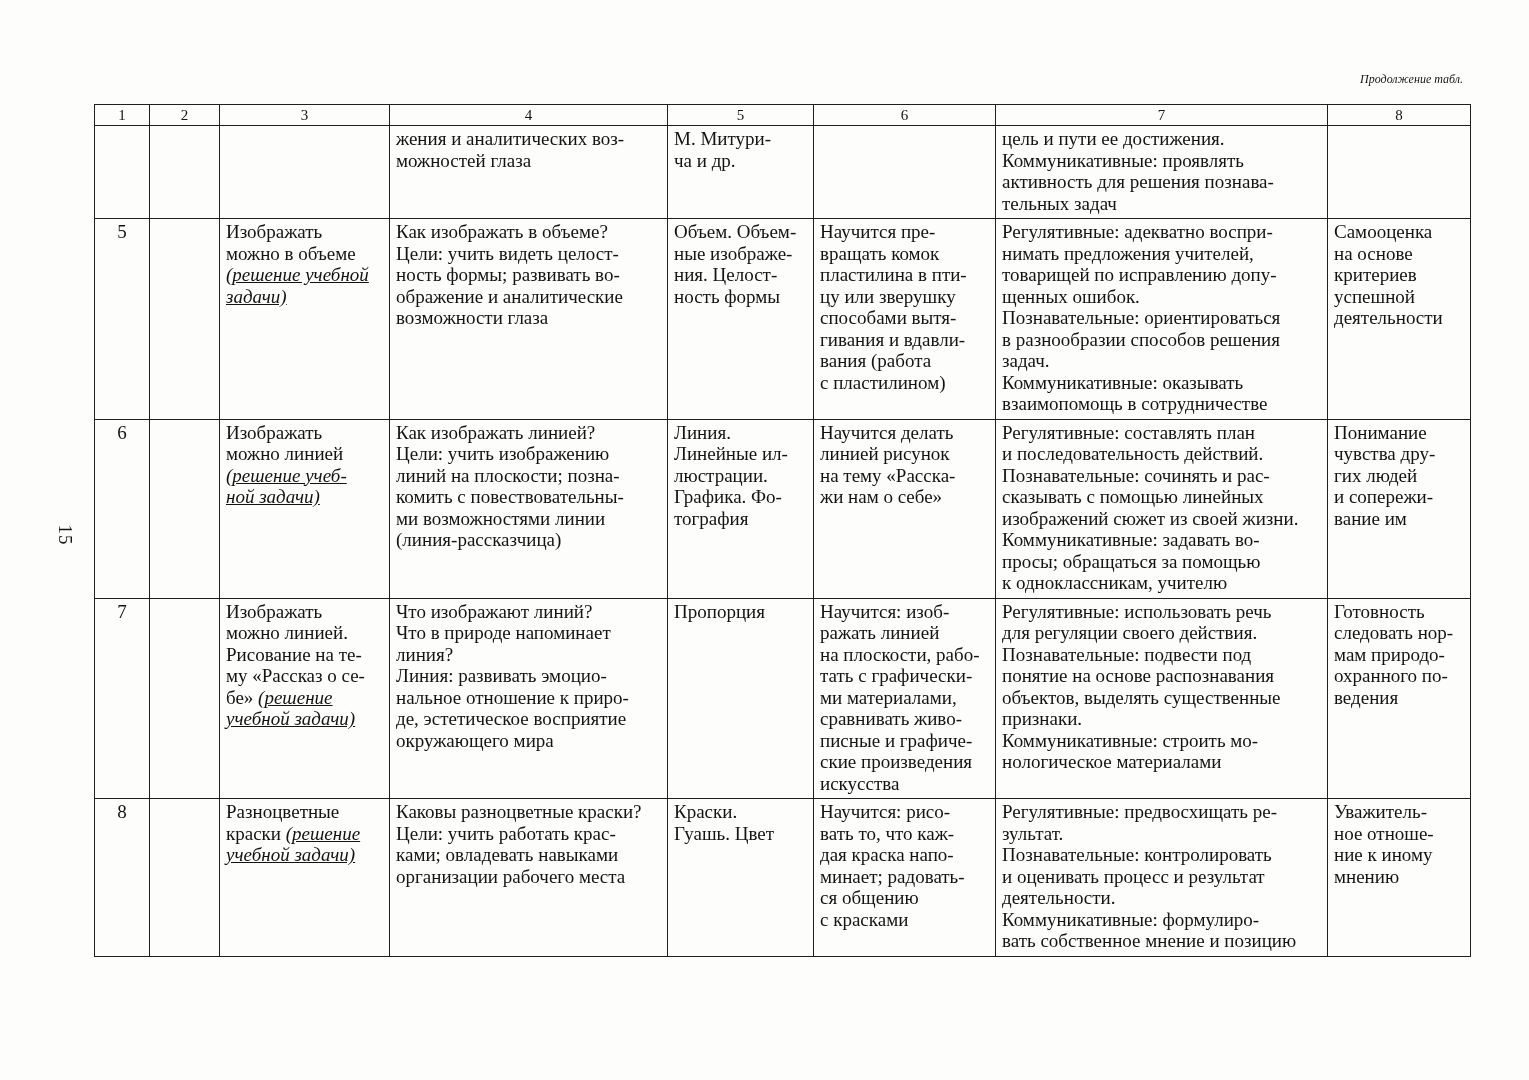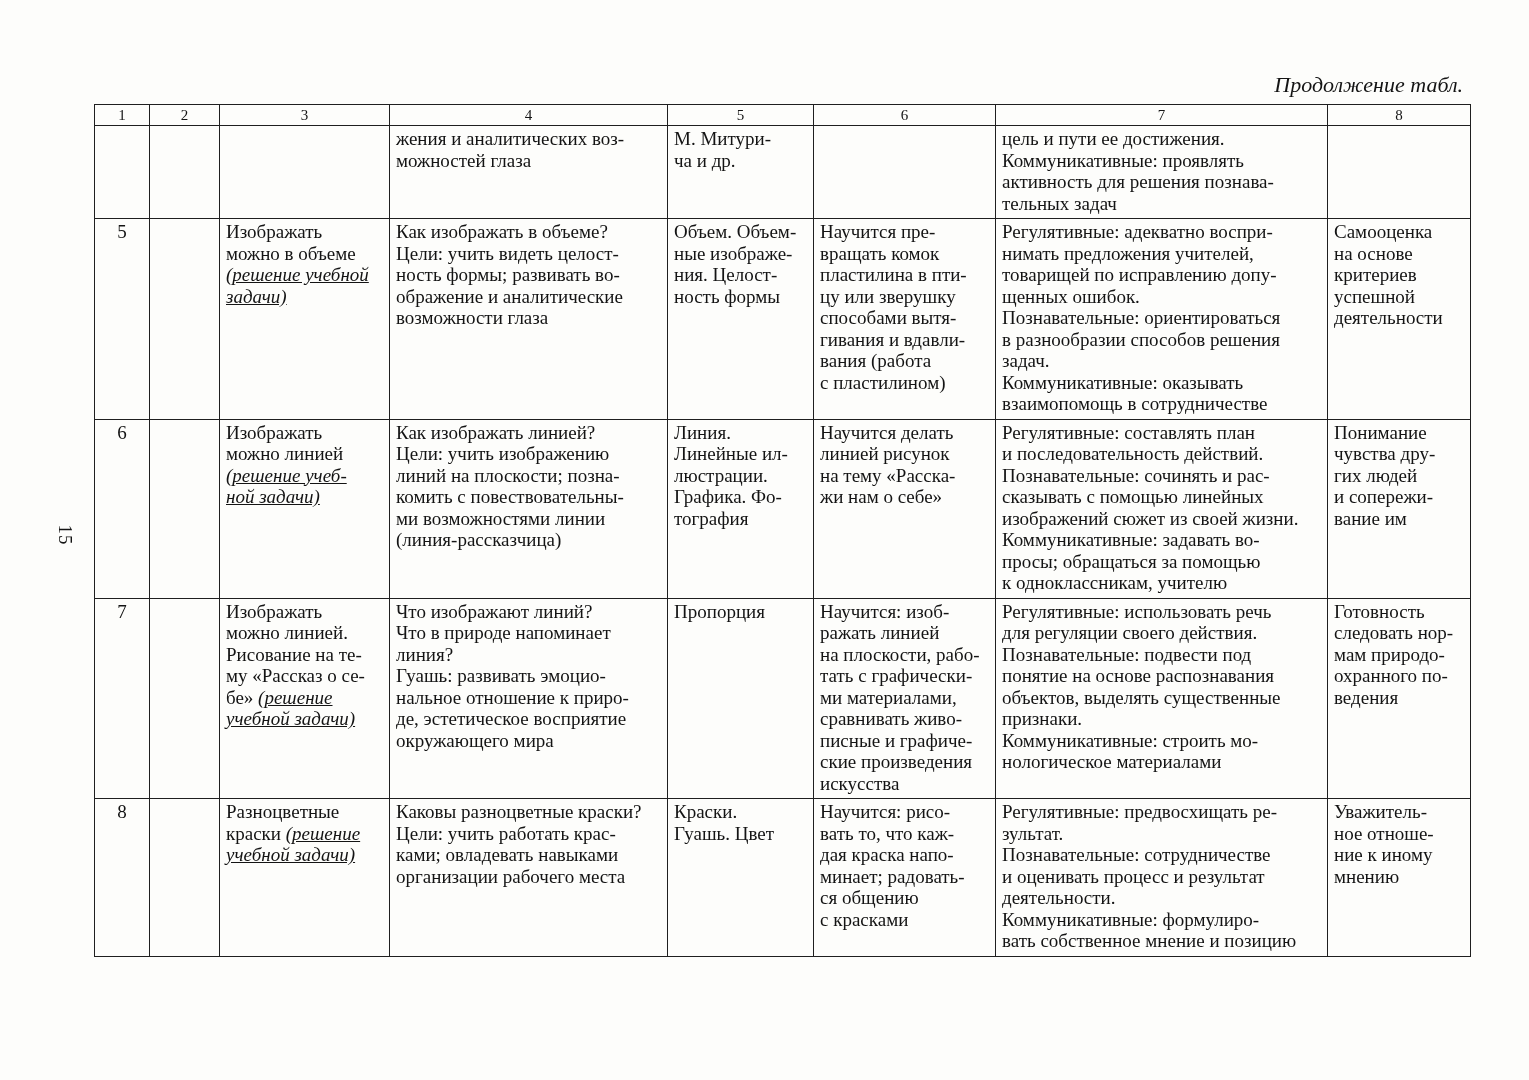--- a/index.html
+++ b/index.html
@@ -8,21 +8,21 @@
     background:#fdfdfb;
     font-family:"Liberation Serif", serif;
     color:#141414;
     position:relative;
     overflow:hidden;
   }
   .cont-label{
     position:absolute;
     top:72px;right:66px;
     font-style:italic;
-    font-size:22px;
+    font-size:12px;
   }
   .page-num{
     position:absolute;
     left:54px;top:524px;
     font-size:19px;
     transform:rotate(90deg);
     transform-origin:center;
     letter-spacing:1px;
   }
   table.lesson{
@@ -179,21 +179,21 @@
         <td></td>
         <td><span>Изображать
 можно линией.
 Рисование на те-
 му «Рассказ о се-
 бе» </span><span class="i">(решение
 учебной задачи)</span></td>
         <td><span>Что изображают линий?
 Что в природе напоминает
 линия?
-</span><span class="b">Гуашь:</span><span> развивать эмоцио-
+</span><span class="b">Линия:</span><span> развивать эмоцио-
 нальное отношение к приро-
 де, эстетическое восприятие
 окружающего мира</span></td>
         <td><span>Пропорция</span></td>
         <td><span class="b">Научится:</span><span> изоб-
 ражать линией
 на плоскости, рабо-
 тать с графически-
 ми материалами,
 сравнивать живо-
@@ -227,21 +227,21 @@
         <td><span>Краски.
 Гуашь. Цвет</span></td>
         <td><span class="b">Научится:</span><span> рисо-
 вать то, что каж-
 дая краска напо-
 минает; радовать-
 ся общению
 с красками</span></td>
         <td><span class="b">Регулятивные:</span><span> предвосхищать ре-
 зультат.
-</span><span class="b">Познавательные:</span><span> сотрудничестве
+</span><span class="b">Познавательные:</span><span> контролировать
 и оценивать процесс и результат
 деятельности.
 </span><span class="b">Коммуникативные:</span><span> формулиро-
 вать собственное мнение и позицию</span></td>
         <td><span>Уважитель-
 ное отноше-
 ние к иному
 мнению</span></td>
       </tr>
     </tbody>

